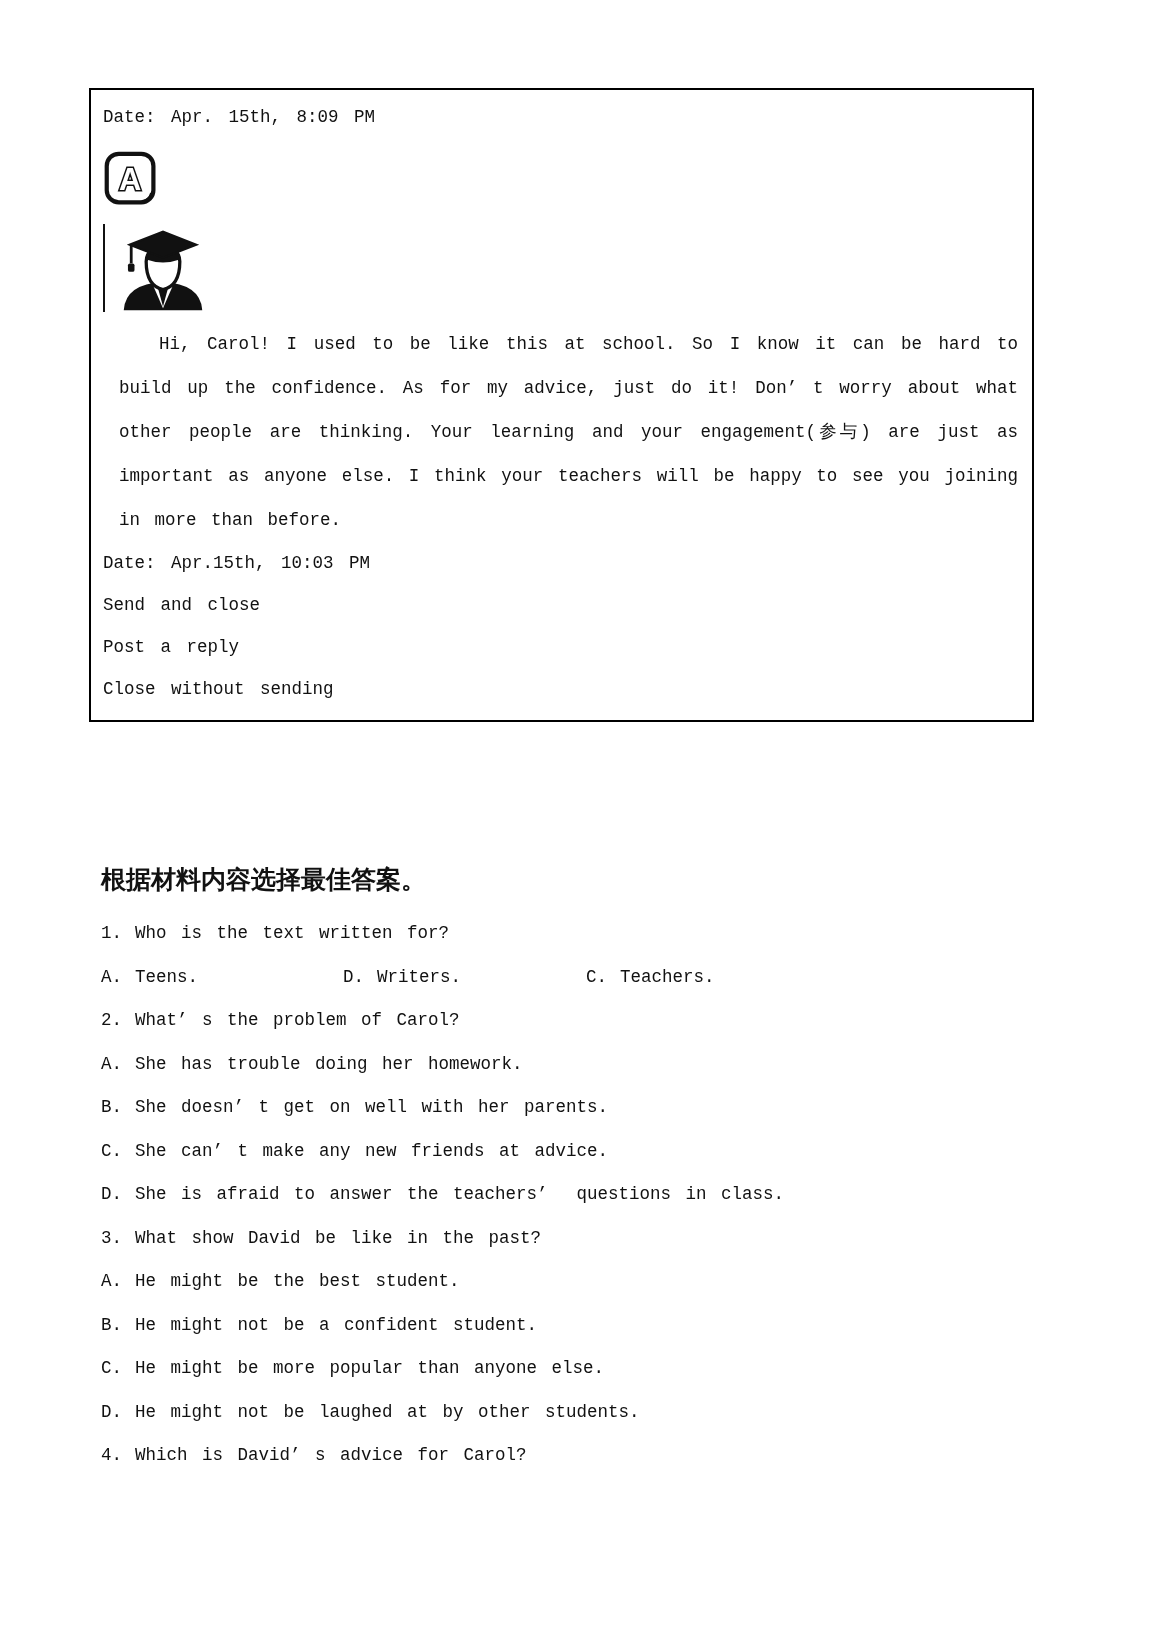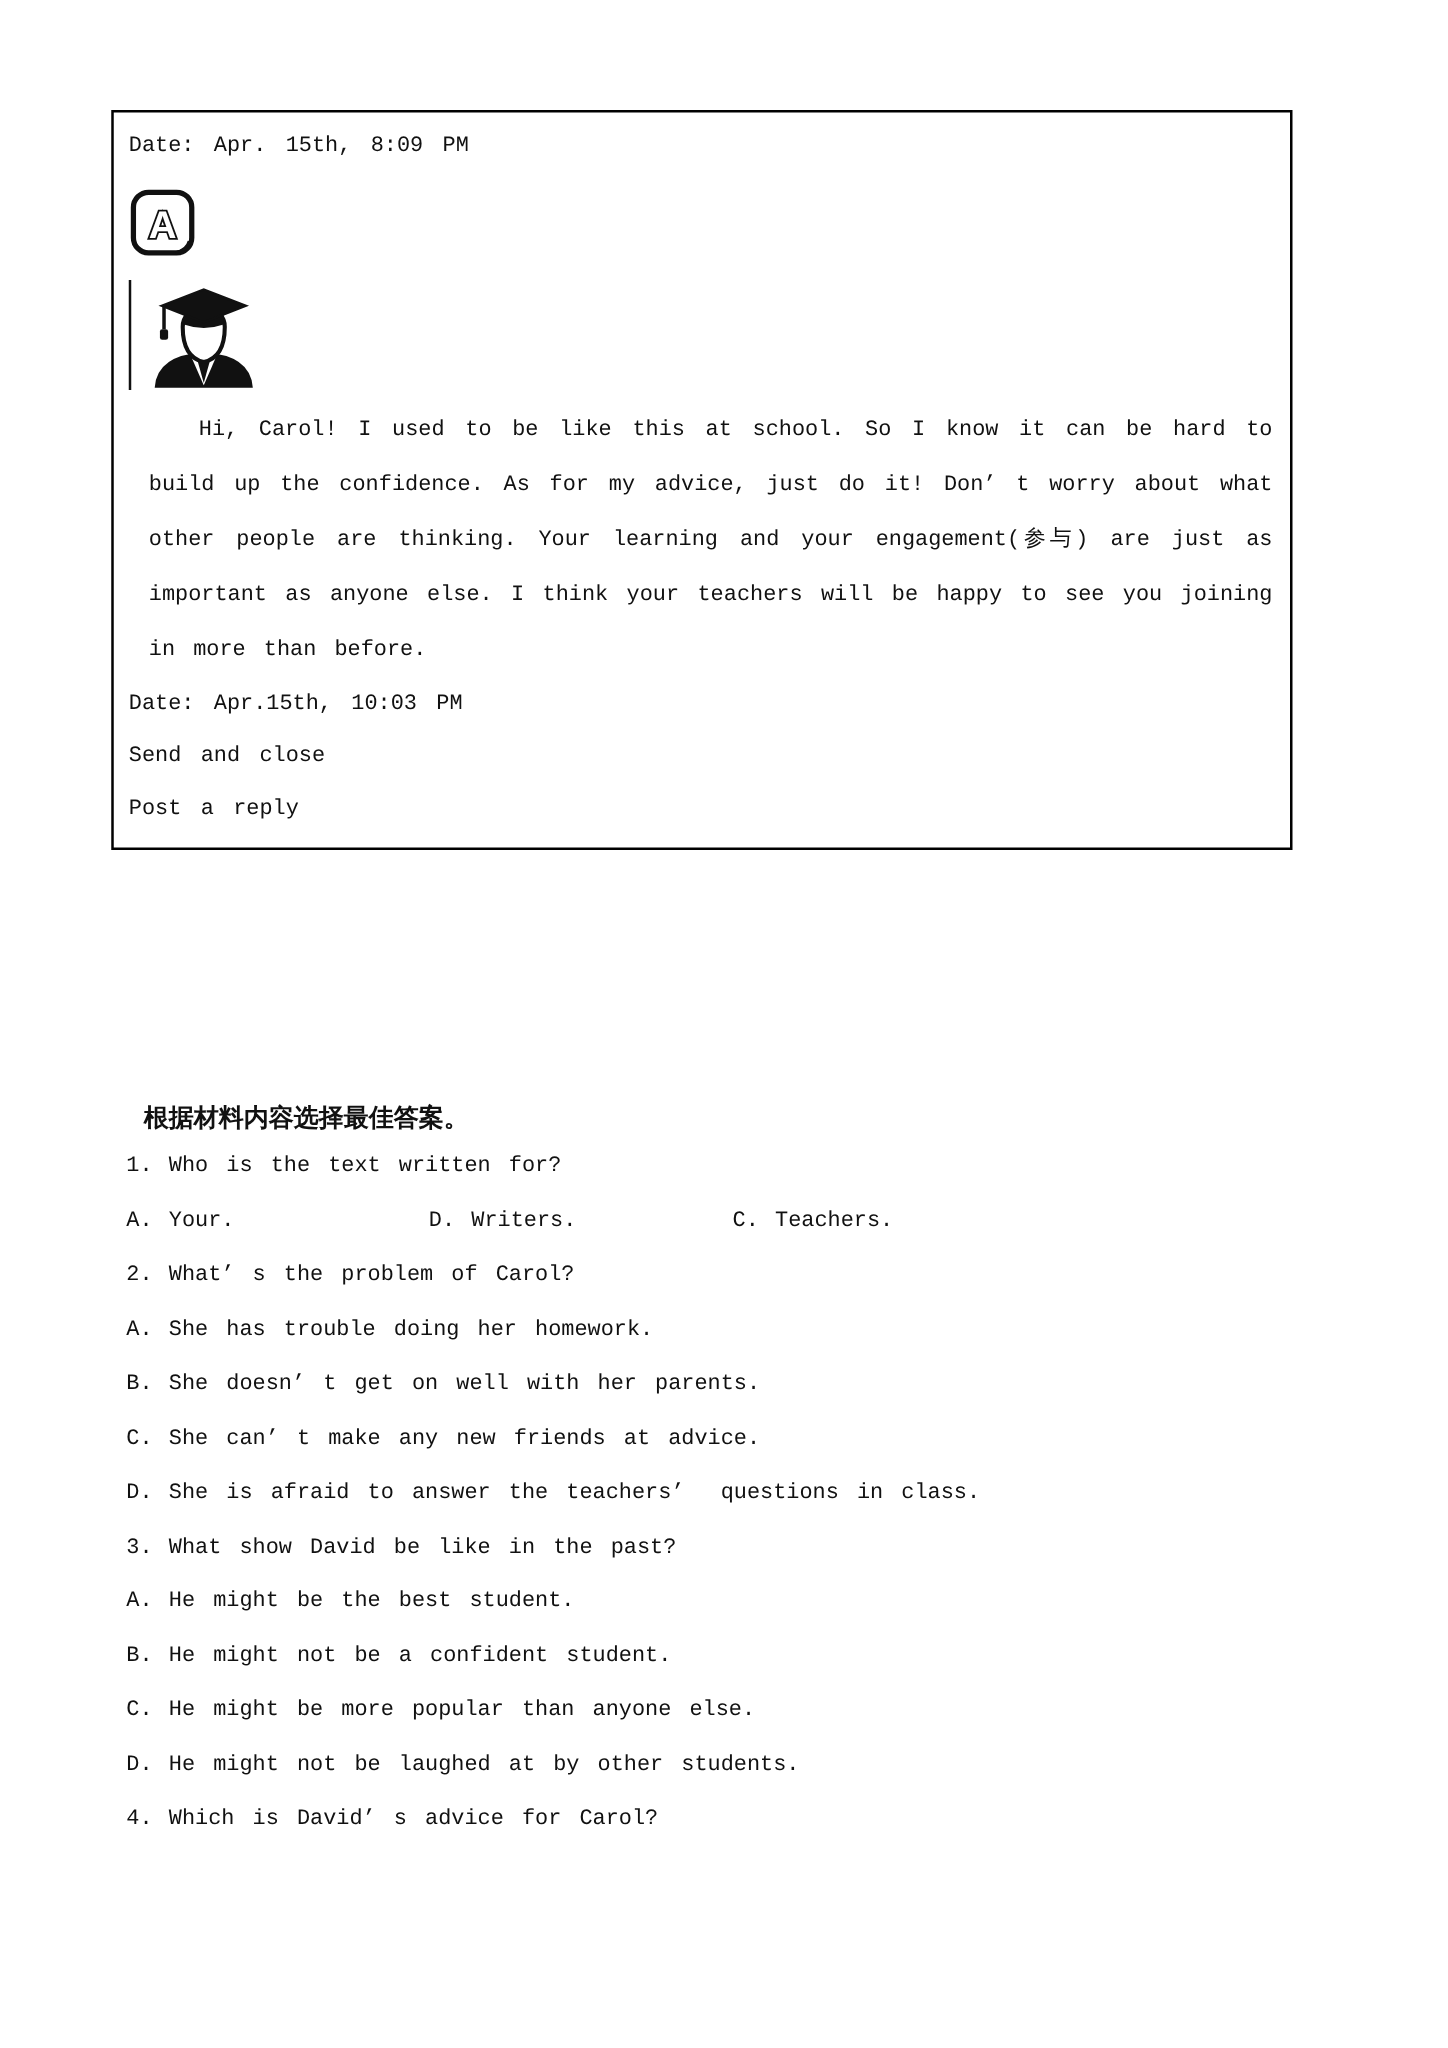--- a/index.html
+++ b/index.html
@@ -38,21 +38,21 @@
     line-height: 44px;
     text-align: justify;
     text-indent: 40px;
     word-spacing: 4px;
   }
 
   
   .qarea { position: absolute; left: 101px; top: 912px; width: 960px; }
   .instruction {
     position: absolute; left: 101px; top: 862px;
-    font-size: 20px; line-height: 36px; margin: 14px;
+    font-size: 25px; line-height: 36px; margin: 0;
     font-family: "DejaVu Sans", "Liberation Sans", sans-serif;
     font-weight: bold;
   }
   .qline { display: flex; line-height: 43.5px; margin: 0; word-spacing: 4px; white-space: pre-wrap; }
   .qnum { flex: 0 0 34px; }
   .qtext { flex: 1; }
   .optrow { display: grid; grid-template-columns: 242px 243px 242px auto; line-height: 43.5px; }
   .optcell { white-space: pre-wrap; }
   .olbl { display: inline-block; min-width: 34px; }
 </style>
@@ -92,32 +92,33 @@
         <path d="M16 21 L16 40" stroke="#111" stroke-width="3" fill="none"></path>
         <rect x="12.5" y="40" width="7" height="9" rx="2" fill="#111"></rect>
       </svg>
     </div>
 
     <p class="para">Hi, Carol! I used to be like this at school. So I know it can be hard to build up the confidence. As for my advice, just do it! Don’ t worry about what other people are thinking. Your learning and your engagement(参与) are just as important as anyone else. I think your teachers will be happy to see you joining in more than before.</p>
 
     <p class="line">Date: Apr.15th, 10:03 PM</p>
     <p class="line">Send and close</p>
     <p class="line">Post a reply</p>
+    <p class="line">Close without sending</p>
   </div>
 
   <p class="instruction">根据材料内容选择最佳答案。</p>
 
   <div class="qarea">
 
     <div class="qline">
       <span class="qnum">1.</span>
       <span class="qtext">Who is the text written for?</span>
     </div>
     <div class="optrow">
-      <span class="optcell"><span class="olbl">A.</span><span>Your.</span></span>
+      <span class="optcell"><span class="olbl">A.</span><span>Teens.</span></span>
       <span class="optcell"><span class="olbl">D.</span><span>Writers.</span></span>
       <span class="optcell"><span class="olbl">C.</span><span>Teachers.</span></span>
     </div>
 
     <div class="qline">
       <span class="qnum">2.</span>
       <span class="qtext">What’ s the problem of Carol?</span>
     </div>
     <div class="qline">
       <span class="qnum">A.</span>

